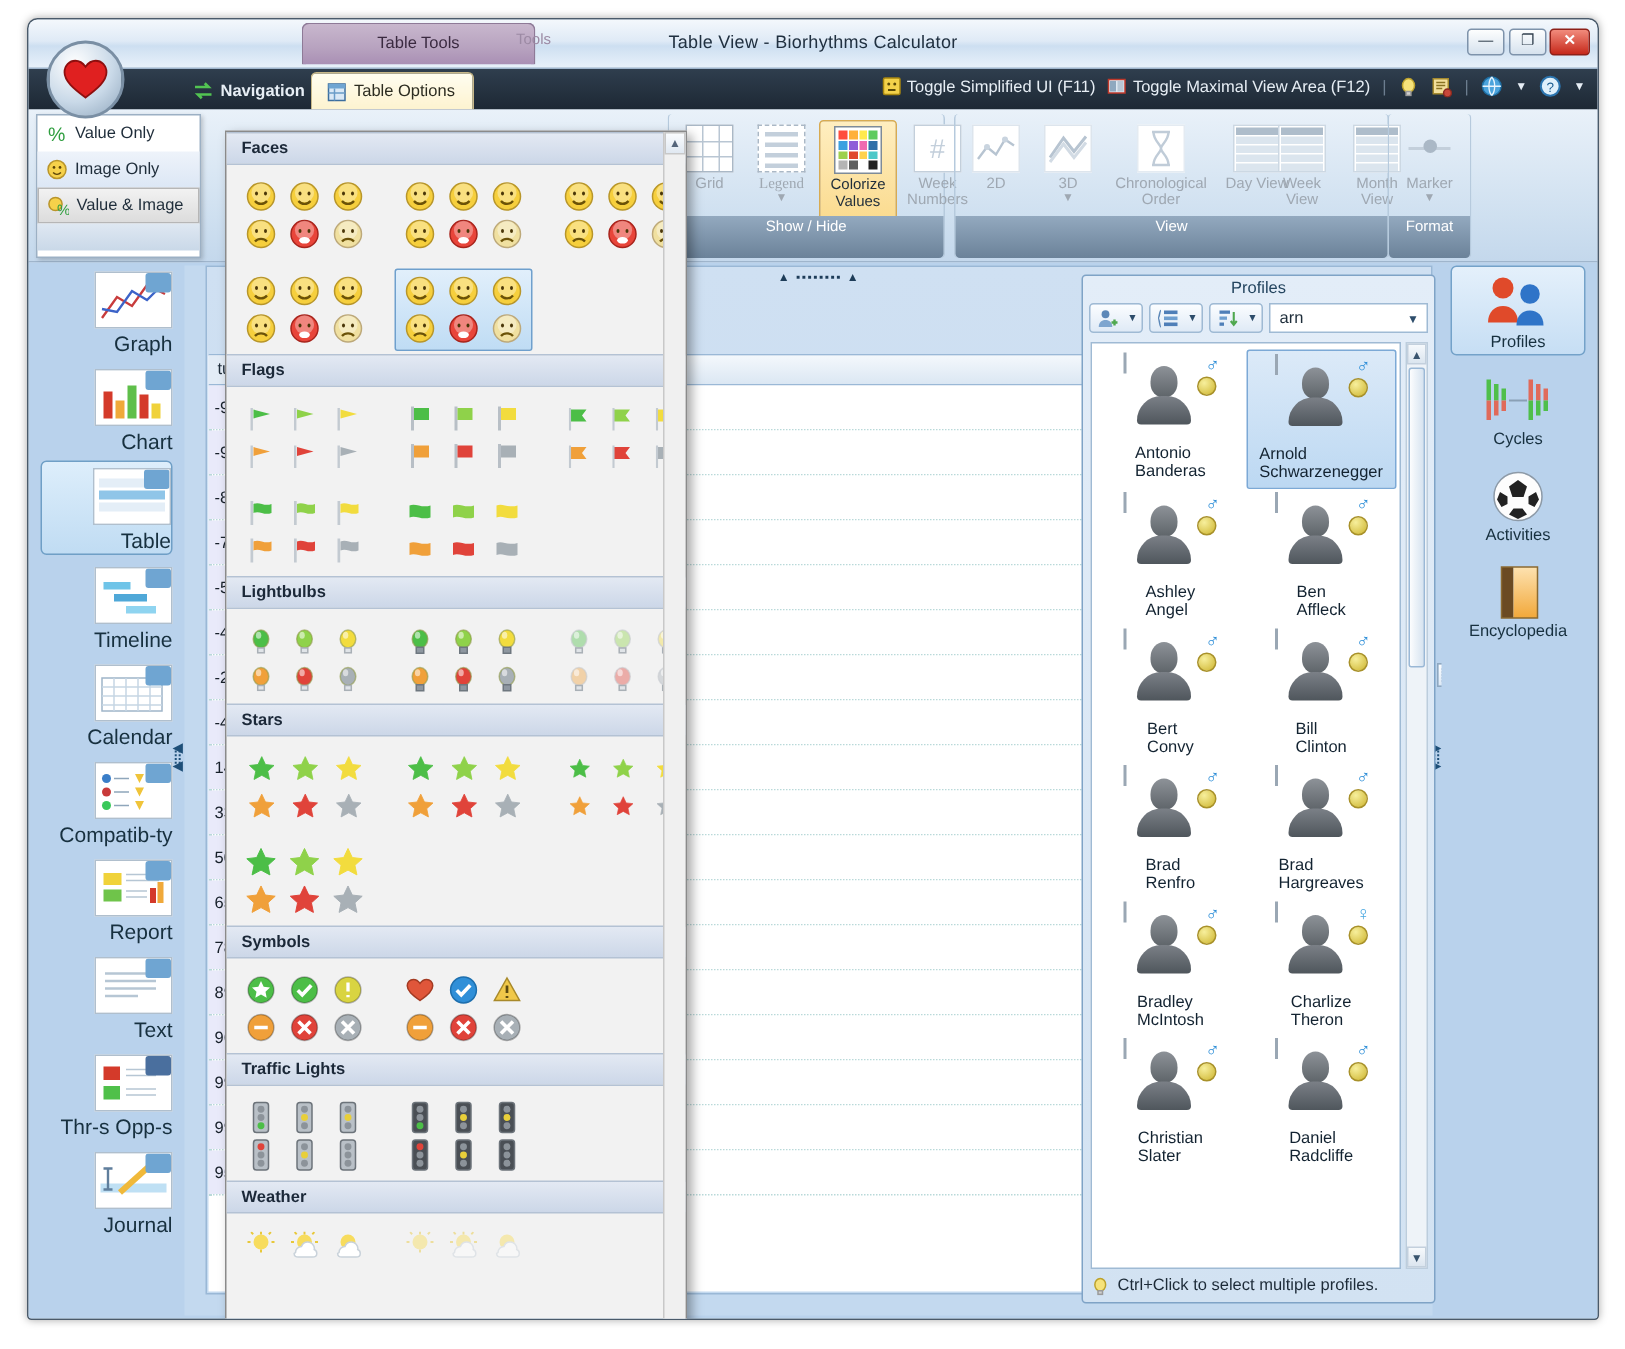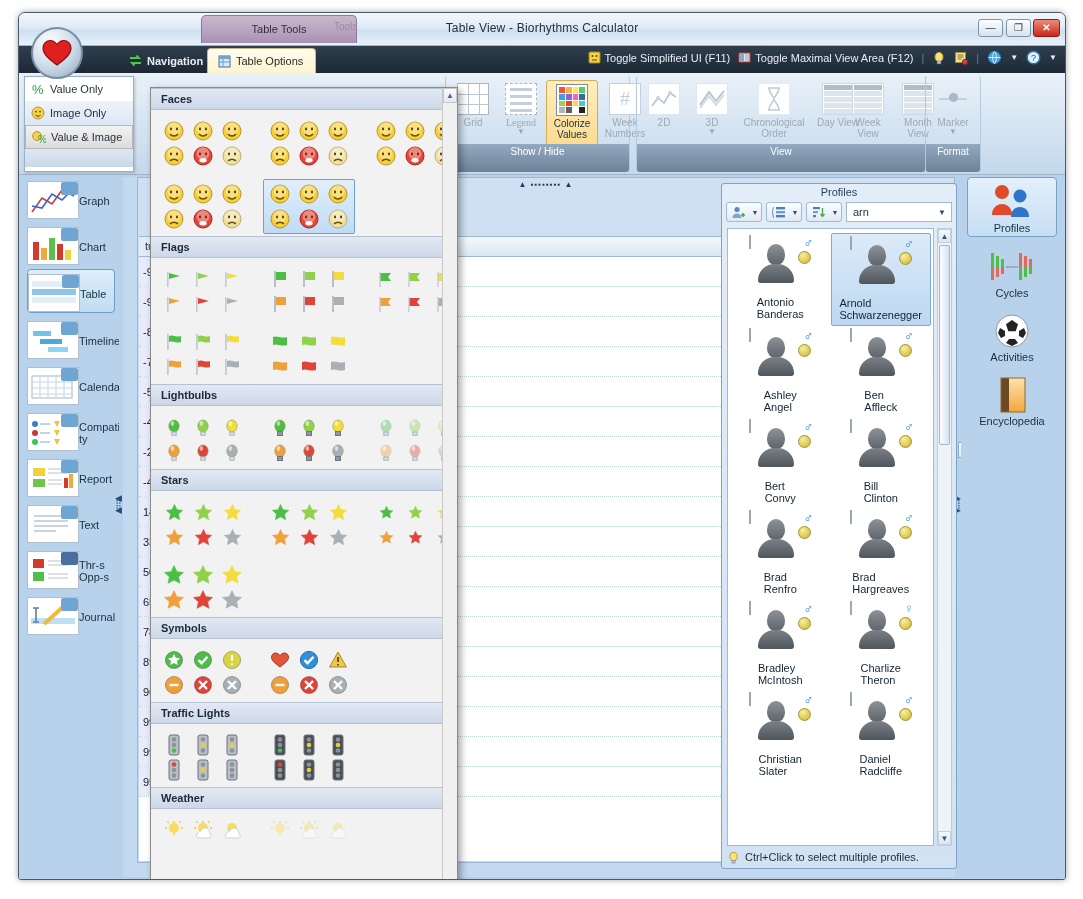--- a/index.html
+++ b/index.html
@@ -49,21 +49,21 @@
     border-color:#8e2018; color:#fff; font-weight:bold;}
   
   #ctx-tab{
     position:absolute; left:182px; top:2px; width:156px; height:28px;
     background:linear-gradient(to bottom,#c8b7cd,#b7a2bf 60%,#a98fb4);
     border:1px solid #8e7a97; border-bottom:none;
     border-radius:5px 5px 0 0;
     color:#3a2a40; font-size:11px; text-align:center; line-height:26px;
   }
   #ctx-tab-sub{
-    position:absolute; left:315px; top:8px; font-size:10px; color:#9c8aa4;
+    position:absolute; left:325px; top:8px; font-size:10px; color:#9c8aa4;
   }
   
   #tabstrip{
     position:absolute; left:0; top:33px; width:100%; height:27px;
     background:linear-gradient(to bottom,#2f3e4e,#1d2834);
   }
   .rtab{
     position:absolute; top:2px; height:25px; padding:0 12px 0 10px;
     line-height:24px; color:#e7eef5; font-size:11px; cursor:pointer;
     border-radius:4px 4px 0 0;
@@ -146,22 +146,22 @@
     background:#b9d2ec;
   }
   
   #leftrail{
     position:absolute; left:4px; top:2px; width:96px; bottom:2px;
     background:#b9d2ec;
     overflow:hidden;
   }
   .viewbtn{
     width:88px; margin:0 auto 4px; padding-top:4px;
-    display:flex;flex-direction:row;align-items:center;
-    font-size:11px; color:#17303f; cursor:pointer;
+    display:flex;flex-direction:column;align-items:flex-end;
+    font-size:14px; color:#17303f; cursor:pointer;
   }
   .viewbtn.sel{
     background:linear-gradient(to bottom,#ddeefb,#c0dcf3);
     border:1px solid #6f9fc6; border-radius:4px;
   }
   .vicon{ width:52px;height:38px;background:#fff;border:1px solid #b0bfcd;position:relative;}
   .vlabel{ margin:2px 0 1px; }
   
   .splitdots{ position:absolute; width:7px; color:#1e4f78; font-size:9px;
     text-align:center; line-height:6px; }

